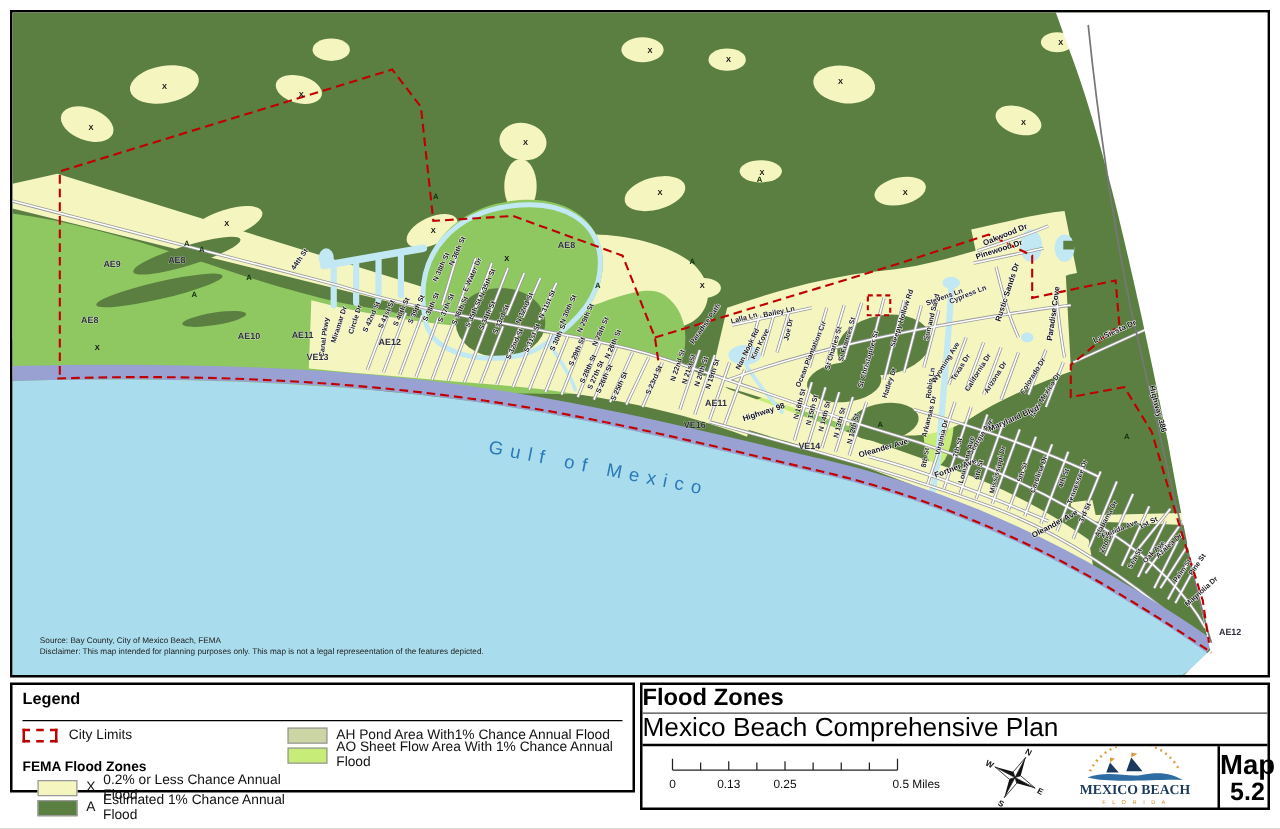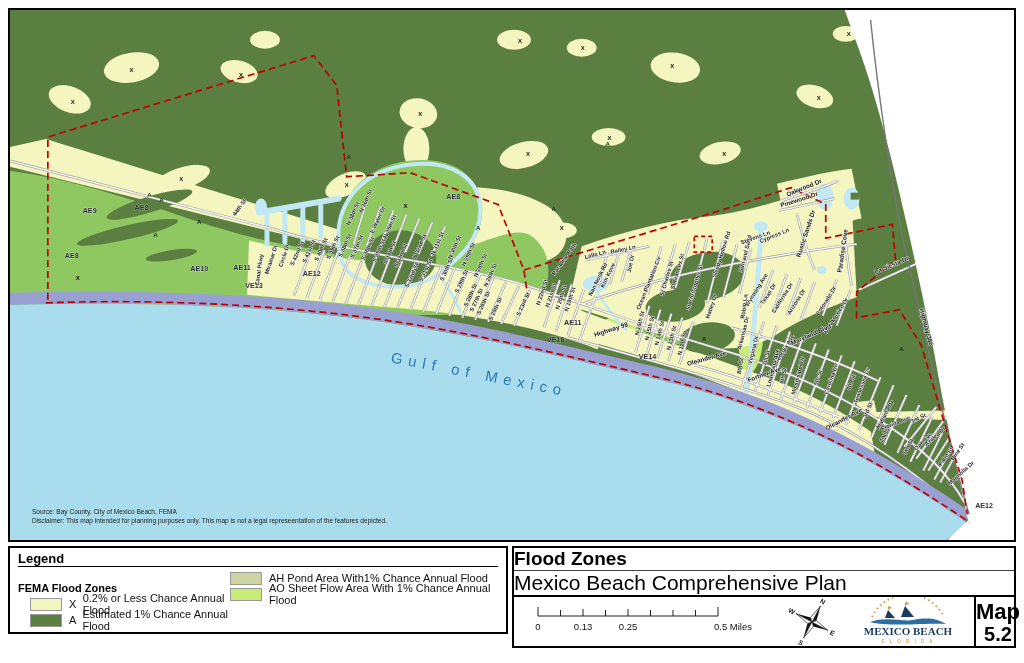--- a/index.html
+++ b/index.html
@@ -17,21 +17,21 @@
   .zl{font:700 7.2px "Liberation Sans",sans-serif;fill:#30303c;text-anchor:middle;
       paint-order:stroke;stroke:rgba(255,255,255,.65);stroke-width:.5px;}
   .xm{font:700 6px "Liberation Sans",sans-serif;fill:#111;text-anchor:middle;}
   .am{font:700 6.2px "Liberation Sans",sans-serif;fill:#10300f;text-anchor:middle;}
   .gulf{font:400 15px "Liberation Sans",sans-serif;fill:#2a7ab8;letter-spacing:6px;text-anchor:middle;}
   .src{font:400 6.6px "Liberation Sans",sans-serif;fill:#222;}
 
   
   .legend-box{position:absolute;left:8px;top:546px;width:500px;height:88px;
       border:2px solid #000;box-sizing:border-box;background:#fff;padding:3px 8px 0 8px;}
-  .lg-title{font-size:13px;font-weight:bold;border-bottom:1px solid #000;padding-bottom:0;}
+  .lg-title{font-size:13px;font-weight:bold;border-bottom:1px solid #000;padding-bottom:10px;}
   .lg-cols{display:flex;margin-top:3px;}
   .lg-left{width:212px;}
   .lg-right{flex:1;}
   .lg-row{display:flex;align-items:center;height:16px;font-size:11px;color:#111;}
   .chip{width:30px;height:11px;border:1px solid #999;margin-right:7px;flex:0 0 auto;}
   .city-chip{width:24px;height:7px;border:2px dashed #c00000;margin-right:9px;flex:0 0 auto;background:#fff;}
   .lg-code{width:16px;font-size:11px;}
   .lg-sub{font-size:11px;font-weight:bold;margin-top:12px;margin-bottom:2px;}
   .lg-left .lg-row.indent{margin-left:12px;}
 
@@ -334,20 +334,24 @@
 
     <text class="src" x="22" y="508">Source: Bay County, City of Mexico Beach, FEMA</text>
     <text class="src" x="22" y="517">Disclaimer: This map intended for planning purposes only. This map is not a legal represeentation of the features depicted.</text>
   </svg>
 </div>
 
 <div class="legend-box">
   <div class="lg-title">Legend</div>
   <div class="lg-cols">
     <div class="lg-left">
+      <div class="lg-row">
+        <span class="city-chip"></span>
+        <span>City Limits</span>
+      </div>
       <div class="lg-sub">FEMA Flood Zones</div>
       <div class="lg-row indent">
         <span class="chip" style="background-color: rgb(245, 245, 192);"></span>
         <span class="lg-code">X</span>
         <span>0.2% or Less Chance Annual Flood</span>
       </div>
       <div class="lg-row indent">
         <span class="chip" style="background-color: rgb(90, 127, 64);"></span>
         <span class="lg-code">A</span>
         <span>Estimated 1% Chance Annual Flood</span>

